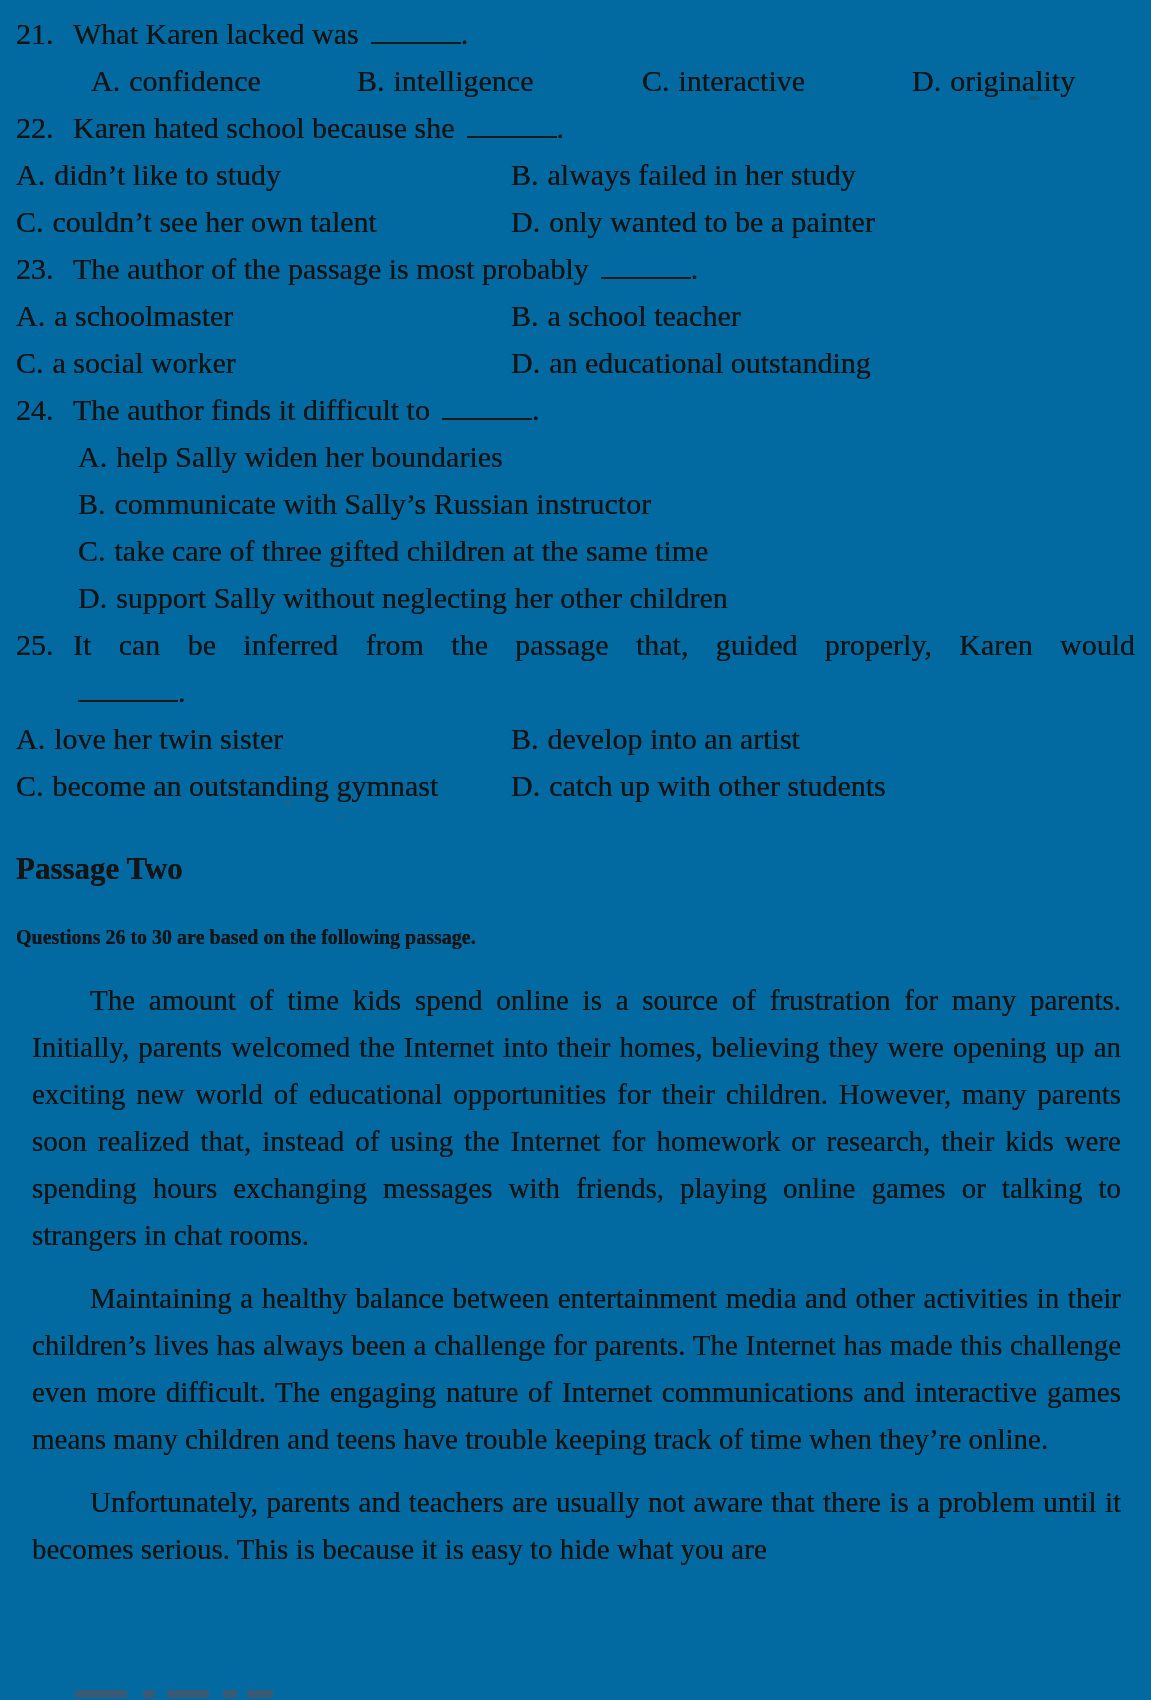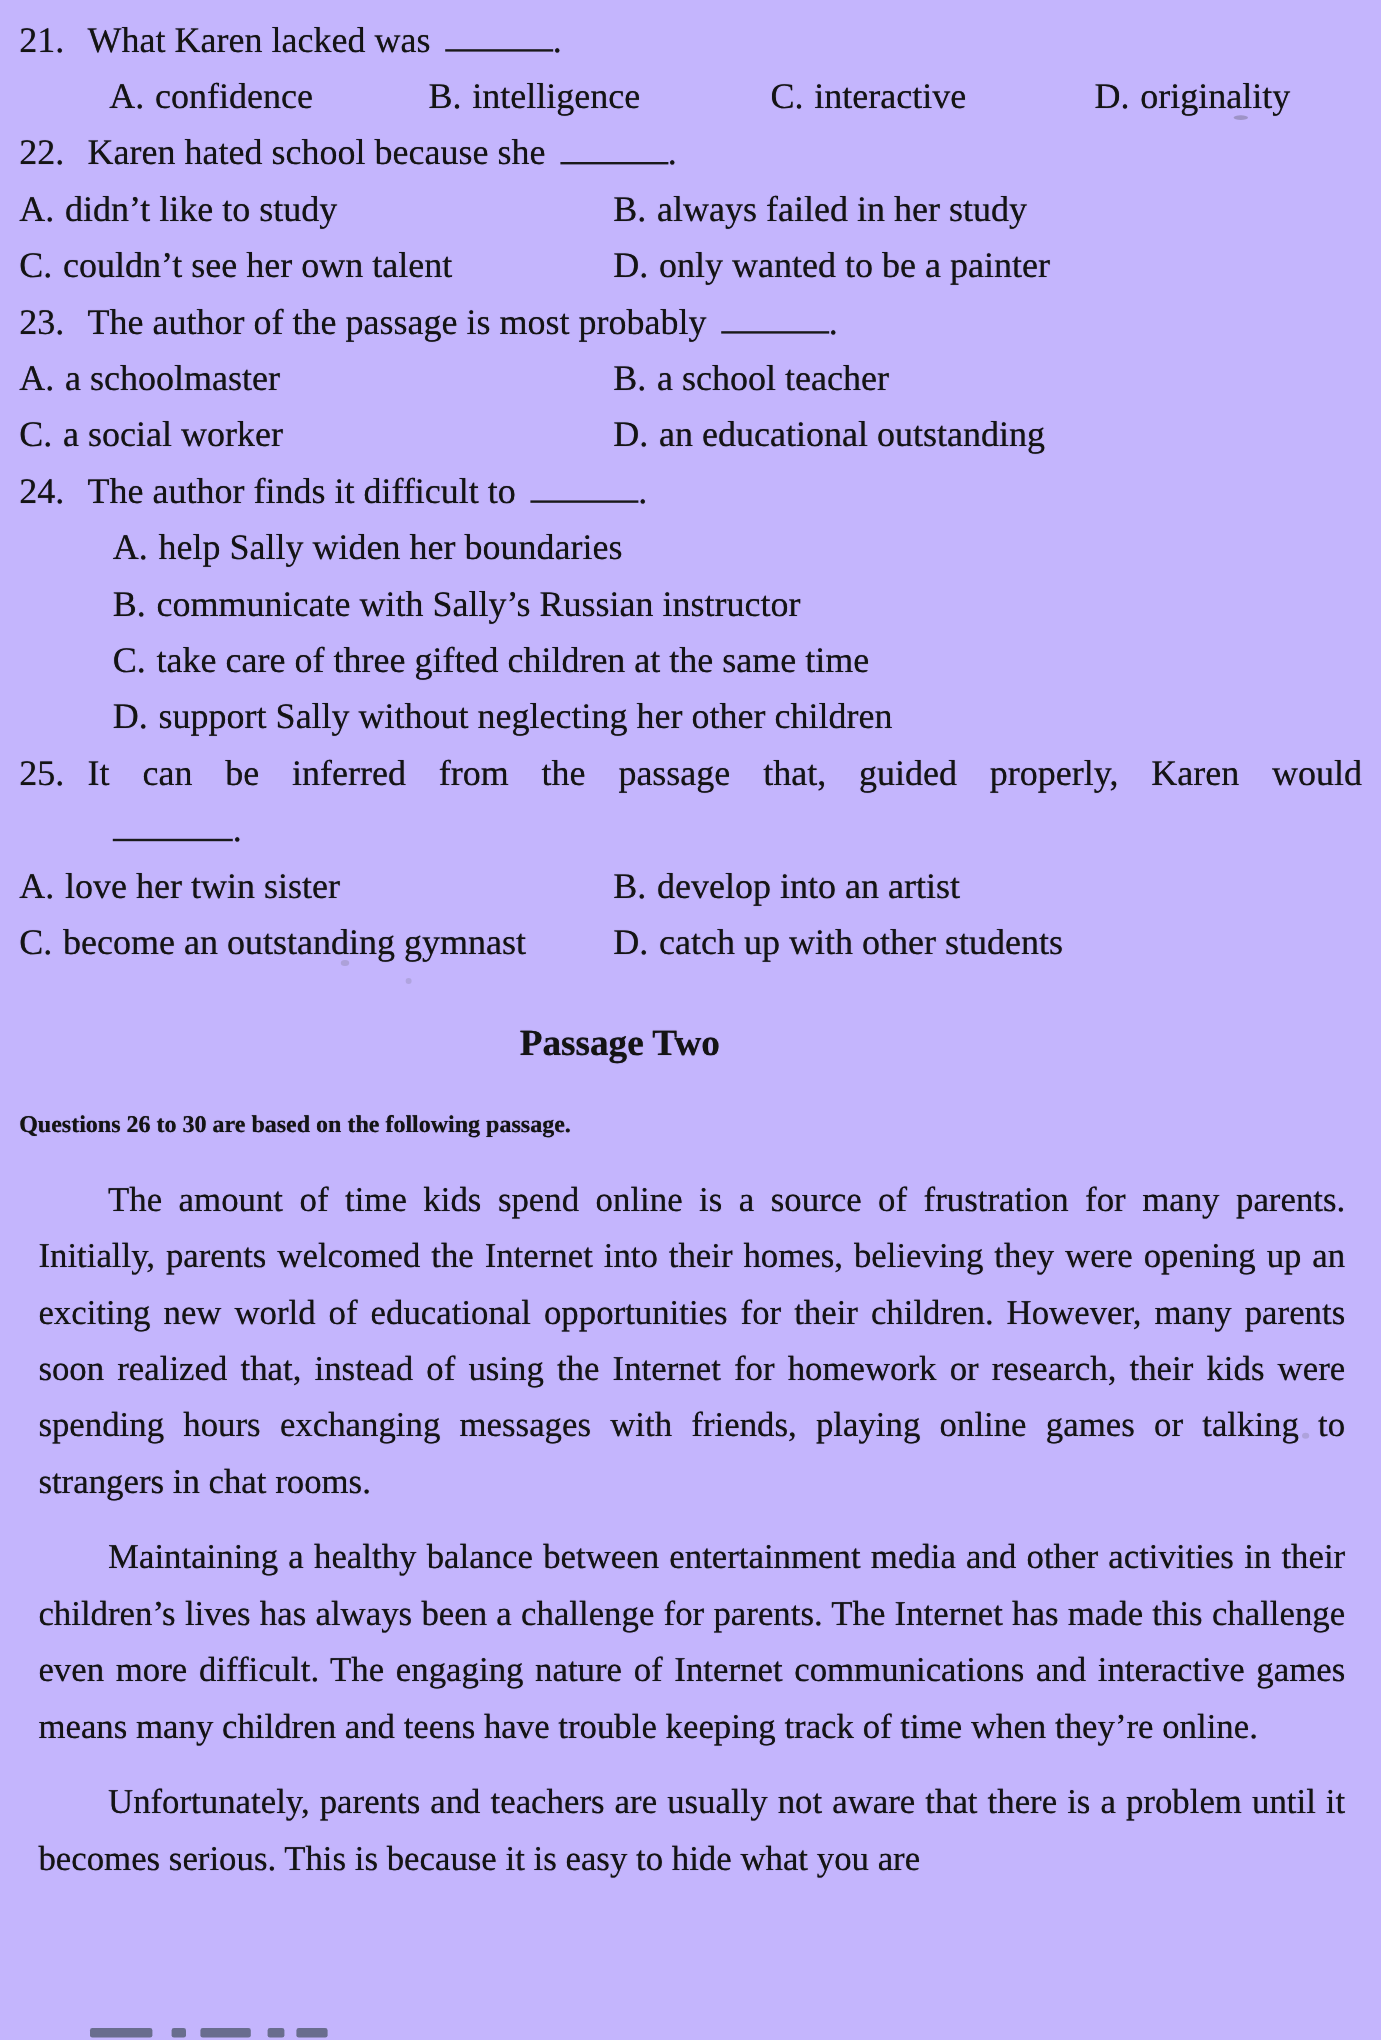--- a/index.html
+++ b/index.html
@@ -13,21 +13,21 @@
     overflow: hidden;
     font-family: "Liberation Serif", "DejaVu Serif", serif;
     color: #141414;
   }
   .sheet {
     position: relative;
     width: 1151px;
     height: 1700px;
     box-sizing: border-box;
     padding: 10px 14px 0 16px;
-    background: #c4b5fd;
+    background: #0369a1;
     text-shadow: 0 0 0.6px rgba(10,10,10,0.75);
   }
   
   .line {
     height: 47px;
     line-height: 47px;
     font-size: 30px;
     white-space: nowrap;
   }
   .num {
@@ -45,35 +45,34 @@
   .blank.wide { width: 100px; }
   .opts4 {
     display: grid;
     grid-template-columns: 266px 285px 270px 1fr;
     margin-left: 75px;
   }
   .opts2 {
     display: grid;
     grid-template-columns: 495px 1fr;
   }
-  .optline { margin-left: 78px; }
+  .optline { margin-left: 62px; }
   .ol { margin-right: 9px; }
   .justify {
     white-space: normal;
     text-align: justify;
     text-align-last: justify;
     padding-right: 2px;
   }
   
   .passage-heading {
     margin: 36px 120px 0 0;
     font-size: 31px;
     line-height: 47px;
     font-weight: bold;
-    text-align: center;
   }
   .passage-intro {
     margin: 22px 0 0 0;
     font-size: 20px;
     line-height: 47px;
     font-weight: bold;
   }
   .para {
     margin: 16px;
     font-size: 29px;

